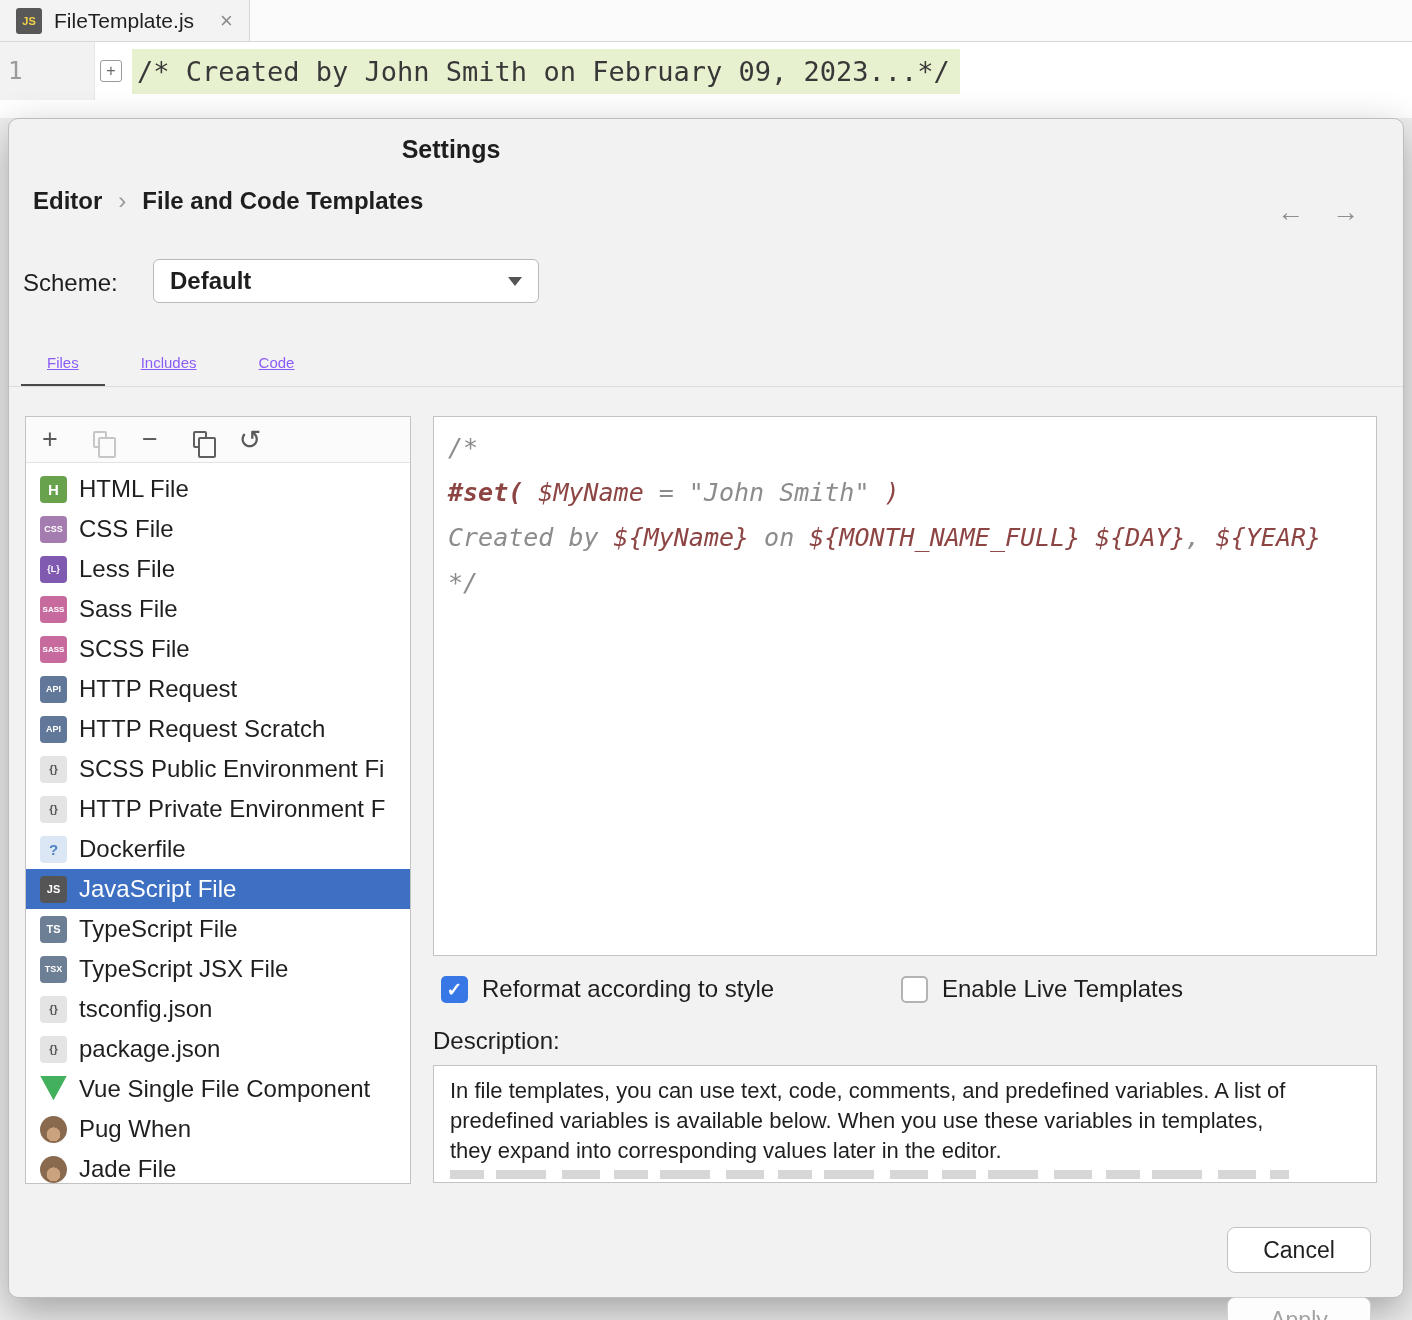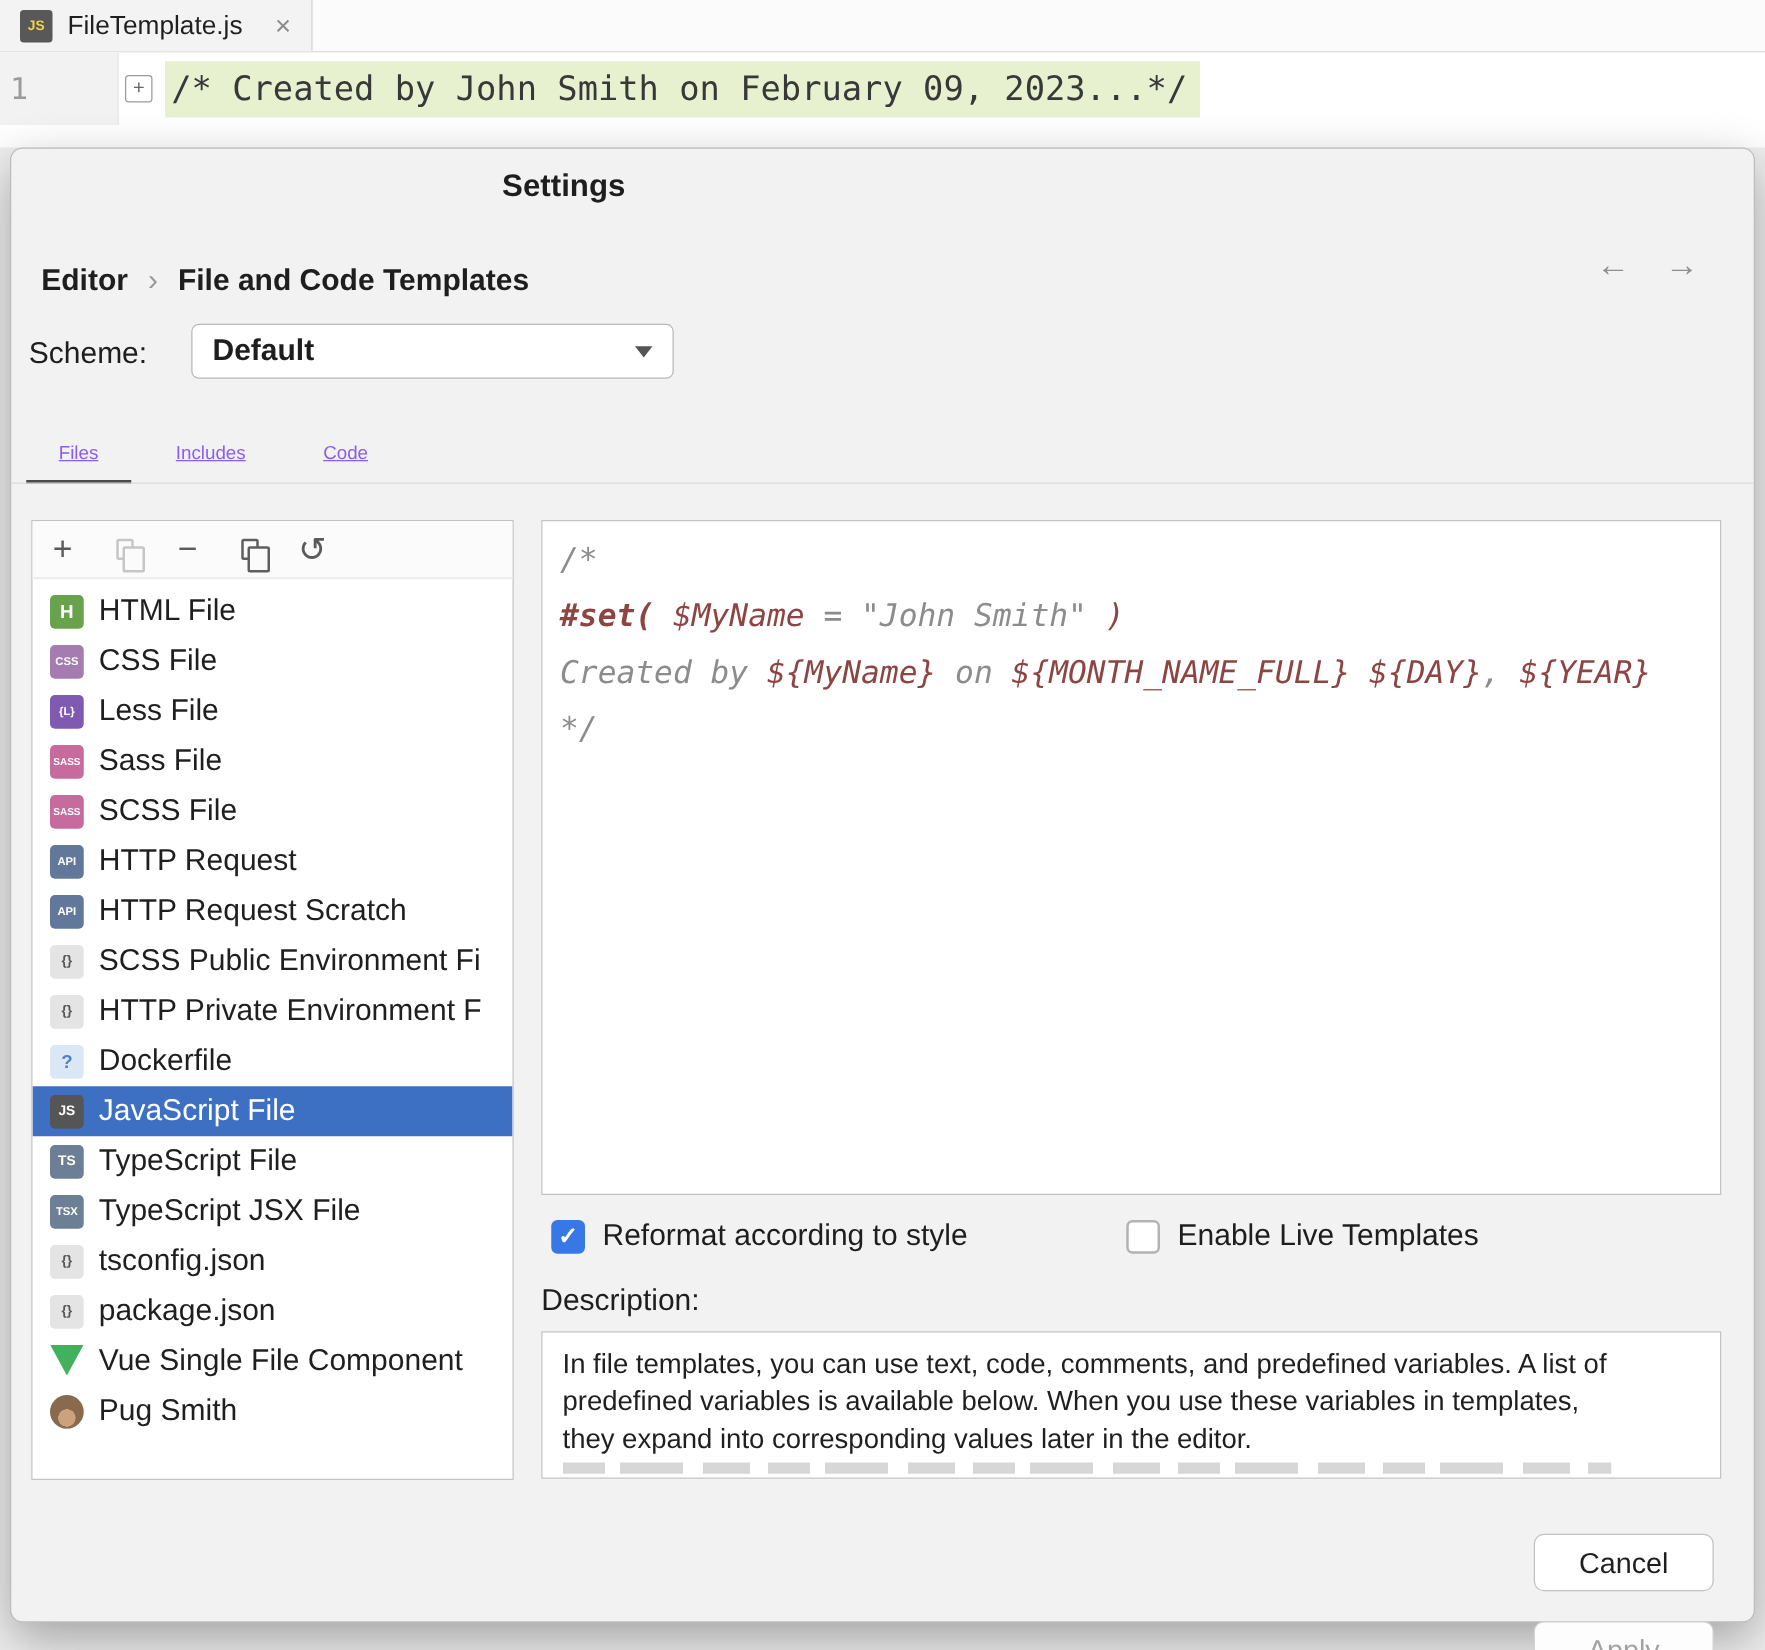--- a/index.html
+++ b/index.html
@@ -19,21 +19,21 @@
   .mini-js{width:26px;height:26px;background:#585858;color:#f2d24c;font-size:11px;font-weight:700;border-radius:3px;display:flex;align-items:center;justify-content:center;}
   .code-row{position:absolute;left:0;top:42px;right:0;height:58px;display:flex;align-items:center;background:#fff;}
   .gutter{width:95px;height:100%;background:#f2f2f2;border-right:1px solid #e7e7e7;display:flex;align-items:center;flex:none;}
   .lineno{font:24px "DejaVu Sans Mono",monospace;color:#9a9a9a;padding-left:8px;}
   .fold{width:22px;height:22px;border:1px solid #9b9b9b;border-radius:3px;margin-left:5px;display:flex;align-items:center;justify-content:center;font-size:16px;color:#666;background:#fff;flex:none;}
   .code-text{margin-left:10px;font:27px "DejaVu Sans Mono",monospace;color:#383838;background:var(--hl);padding:7px 10px 7px 5px;white-space:pre;}
 
   
   .dialog{position:absolute;left:8px;top:118px;width:1396px;height:1180px;background:#f2f2f2;border:1px solid #bdbdbd;border-radius:10px;box-shadow:0 14px 40px rgba(0,0,0,.32);}
   .dlg-title{position:absolute;top:16px;left:442px;transform:translateX(-50%);font-size:25px;font-weight:700;color:#1e1e1e;}
-  .crumbs{position:absolute;top:92px;left:24px;display:flex;align-items:center;gap:16px;font-size:24px;font-weight:700;color:#1e1e1e;}
+  .crumbs{position:absolute;top:68px;left:24px;display:flex;align-items:center;gap:16px;font-size:24px;font-weight:700;color:#1e1e1e;}
   .crumb-sep{color:#9a9a9a;font-weight:400;}
   .nav-arrows{position:absolute;top:78px;right:44px;display:flex;gap:28px;font-size:27px;color:#8f8f8f;}
   .nav-arrows span{cursor:default;}
 
   .scheme-label{position:absolute;top:150px;left:14px;font-size:24px;color:#1e1e1e;}
   .scheme-select{position:absolute;top:140px;left:144px;width:386px;height:44px;background:#fff;border:1px solid #b9b9b9;border-radius:6px;display:flex;align-items:center;padding:0 16px;font-size:24px;font-weight:700;color:#1e1e1e;}
   .select-arrow{margin-left:auto;width:0;height:0;border-left:7px solid transparent;border-right:7px solid transparent;border-top:9px solid #555;}
 
   .tabs-row{position:absolute;top:218px;left:12px;display:flex;gap:10px;height:50px;}
   .stab{padding:0 26px;display:flex;align-items:center;font-size:15px;color:#8b5cf6;position:relative;cursor:default;text-decoration:underline;}
@@ -197,21 +197,25 @@
           <div class="list-item">
             <span class="fico" style="background: rgb(228, 228, 228); color: rgb(85, 85, 85); font-size: 11px;">{}</span>
             <span class="list-label">package.json</span>
           </div>
           <div class="list-item">
             <span class="fico shape-triangle" style="background: rgb(66, 176, 92);"></span>
             <span class="list-label">Vue Single File Component</span>
           </div>
           <div class="list-item">
             <span class="fico shape-circle"></span>
-            <span class="list-label">Pug Smith</span>
+            <span class="list-label">Pug When</span>
+          </div>
+          <div class="list-item">
+            <span class="fico shape-circle"></span>
+            <span class="list-label">Jade File</span>
           </div>
         </div>
     </div>
 
     <div class="right-panel">
         <div class="tpl-line"><span class="s-c">/*</span></div>
         <div class="tpl-line"><span class="s-kb">#set(</span><span class="s-c"> </span><span class="s-k">$MyName</span><span class="s-c"> = </span><span class="s-c">"John Smith"</span><span class="s-c"> </span><span class="s-k">)</span></div>
         <div class="tpl-line"><span class="s-c">Created by </span><span class="s-k">${MyName}</span><span class="s-c"> on </span><span class="s-k">${MONTH_NAME_FULL}</span><span class="s-c"> </span><span class="s-k">${DAY}</span><span class="s-c">, </span><span class="s-k">${YEAR}</span></div>
         <div class="tpl-line"><span class="s-c">*/</span></div>
       </div>

